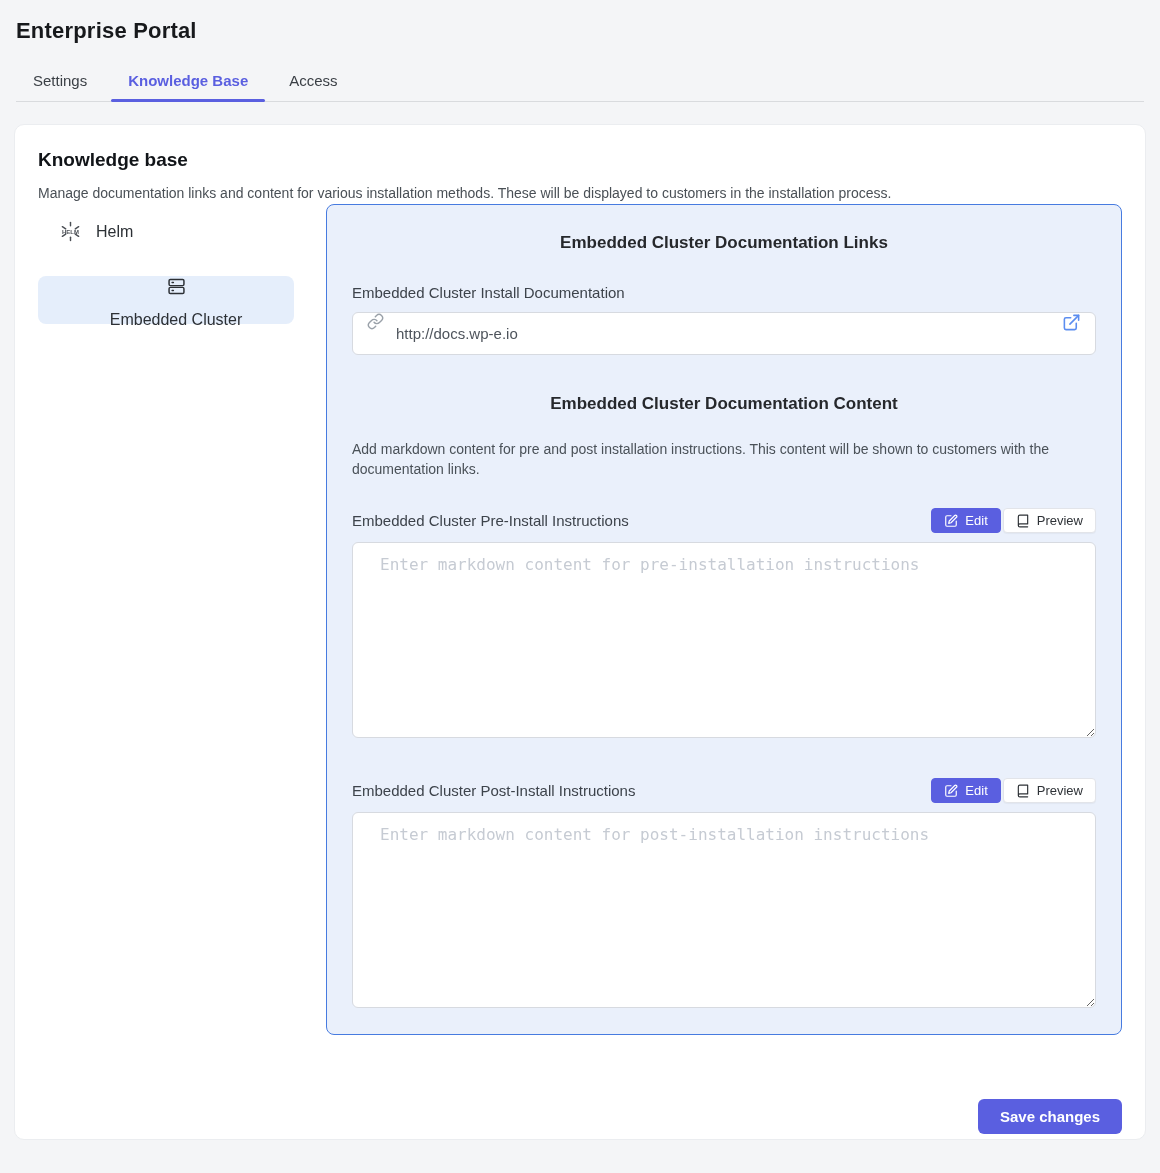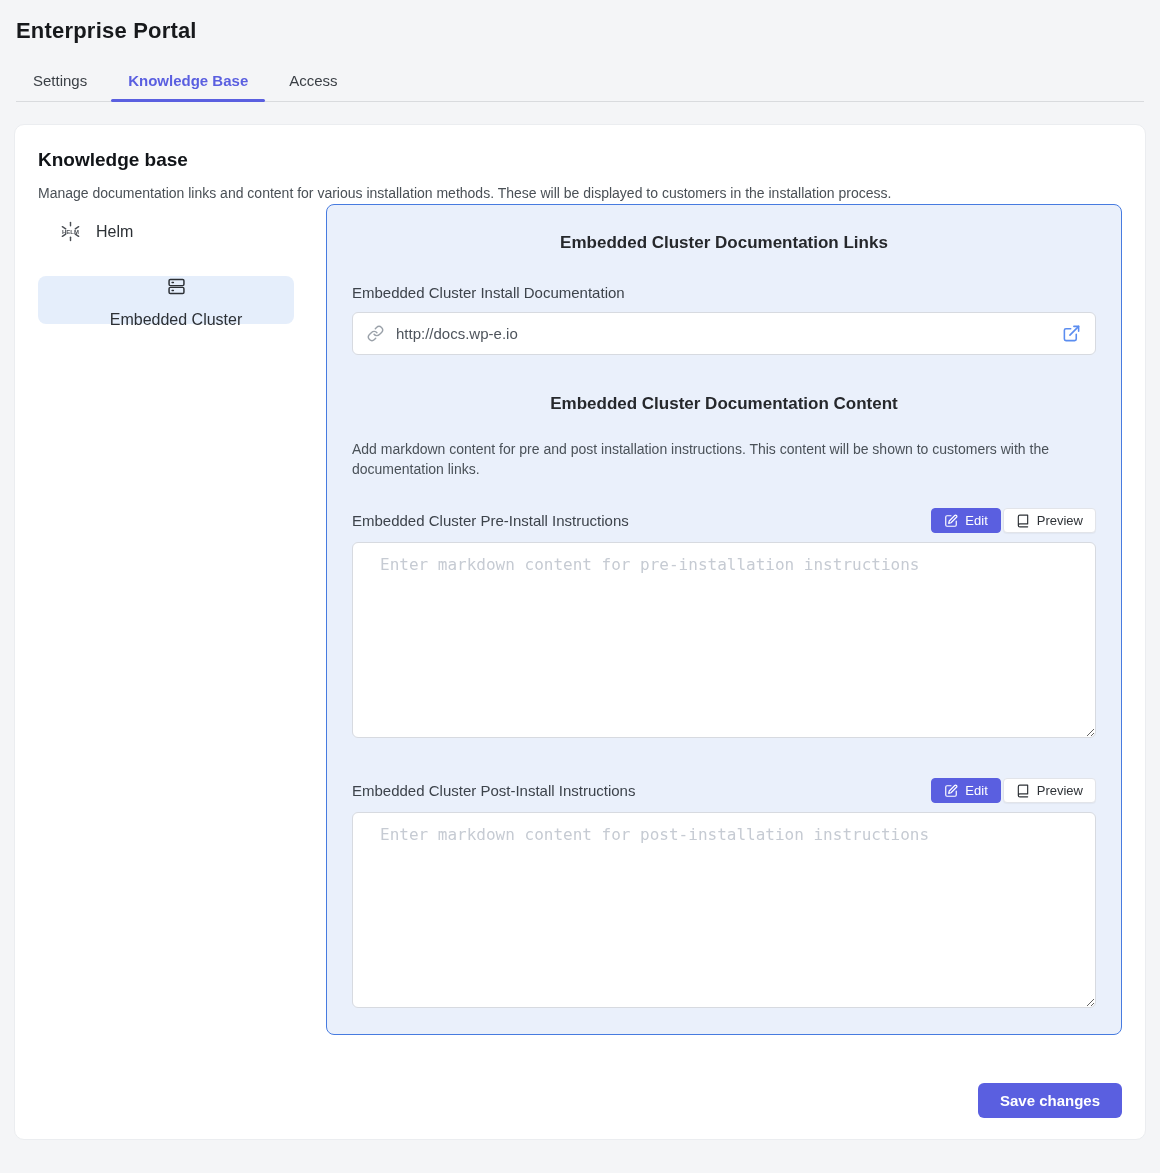--- a/index.html
+++ b/index.html
@@ -42,21 +42,21 @@
   
   .panel {
     flex:1; background:#eaf0fb; border:1px solid #477be0; border-radius:8px;
     padding:28px 25px 26px;
   }
   .panel-heading { font-size:17px; font-weight:700; color:#26282c; margin:0;text-align:center; }
   .field-label { font-size:15px; color:#3d434b; }
   .links-label { display:block; margin-top:31px; }
   .input-shell {
     margin-top:11px; height:43px; background:#fff; border:1px solid #d7dae0; border-radius:6px;
-    display:flex; align-items:center; padding:0 14px; gap:10px;
+    display:flex; padding:0 14px; gap:10px;
   }
   .input-shell input {
     border:none; outline:none; flex:1; font-size:15px; color:#4e545c; background:transparent;
     font-family:"Liberation Sans", sans-serif;
   }
   .ext-link { margin-left:auto; display:flex; cursor:pointer; }
   .content-heading { margin-top:39px; }
   .content-desc { font-size:14px; color:#4a5158; line-height:1.45; margin:25px 0 0; max-width:760px; }
   .field-row { display:flex; justify-content:space-between; align-items:center; margin-top:29px; }
   .field-row.second { margin-top:40px; }
@@ -68,21 +68,21 @@
   }
   .mini-btn.edit { background:#5a5fe0; border-color:#5a5fe0; color:#fff; }
   .mini-btn.preview { background:#fff; border-color:#e2e4e9; color:#2e3237; box-shadow:0 1px 1px rgba(0,0,0,.04); }
   textarea {
     width:100%; height:196px; margin-top:9px; background:#fff; border:1px solid #d7dae0;
     border-radius:6px; padding:12px 27px; font-size:16px; color:#3a3f45;
     font-family:"DejaVu Sans Mono", monospace; outline:none; display:block;
   }
   textarea::placeholder { color:#c6cbd3; }
   
-  .card-footer { display:flex; justify-content:flex-end; padding:48px 0 1px; }
+  .card-footer { display:flex; justify-content:flex-end; padding:64px 0 1px; }
   .save-btn {
     background:#5a5fe0; color:#fff; border:none; border-radius:6px; height:35px;
     padding:0 22px; font-size:15px; font-weight:700; cursor:pointer;
     font-family:"Liberation Sans", sans-serif;
   }
   svg { display:block; }
 </style>
 </head>
 <body>
 

